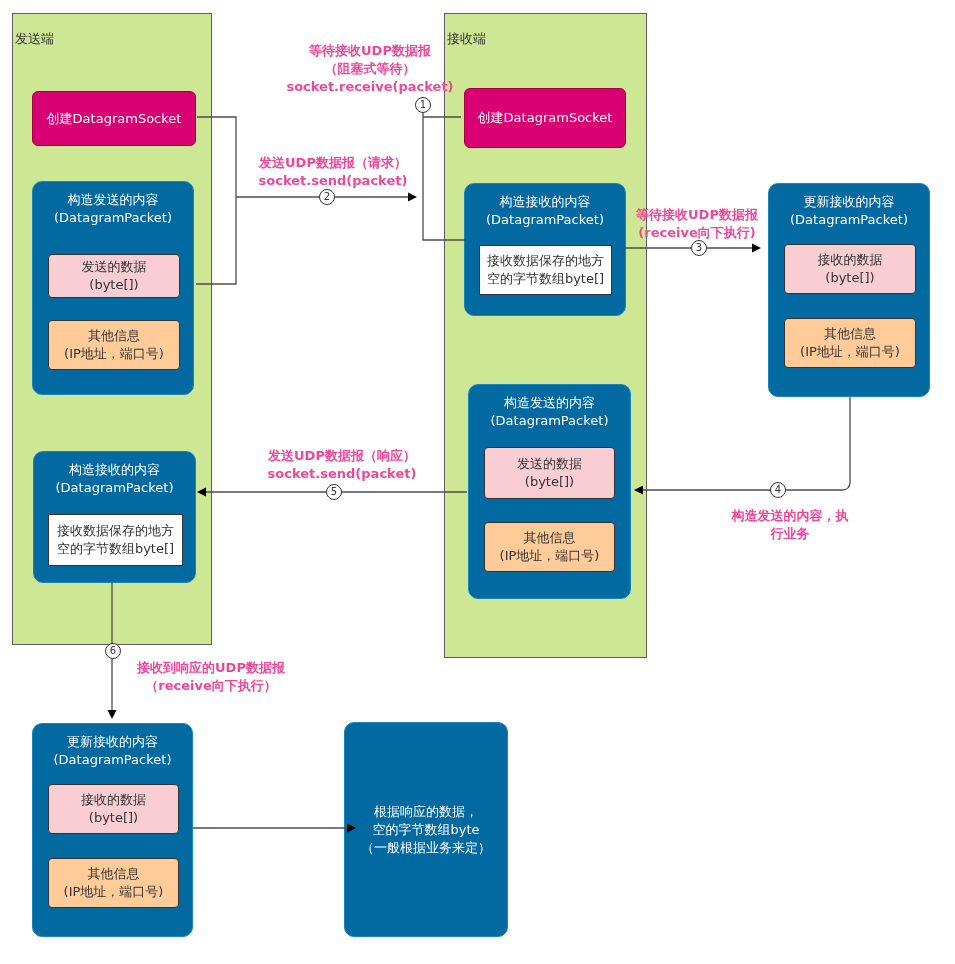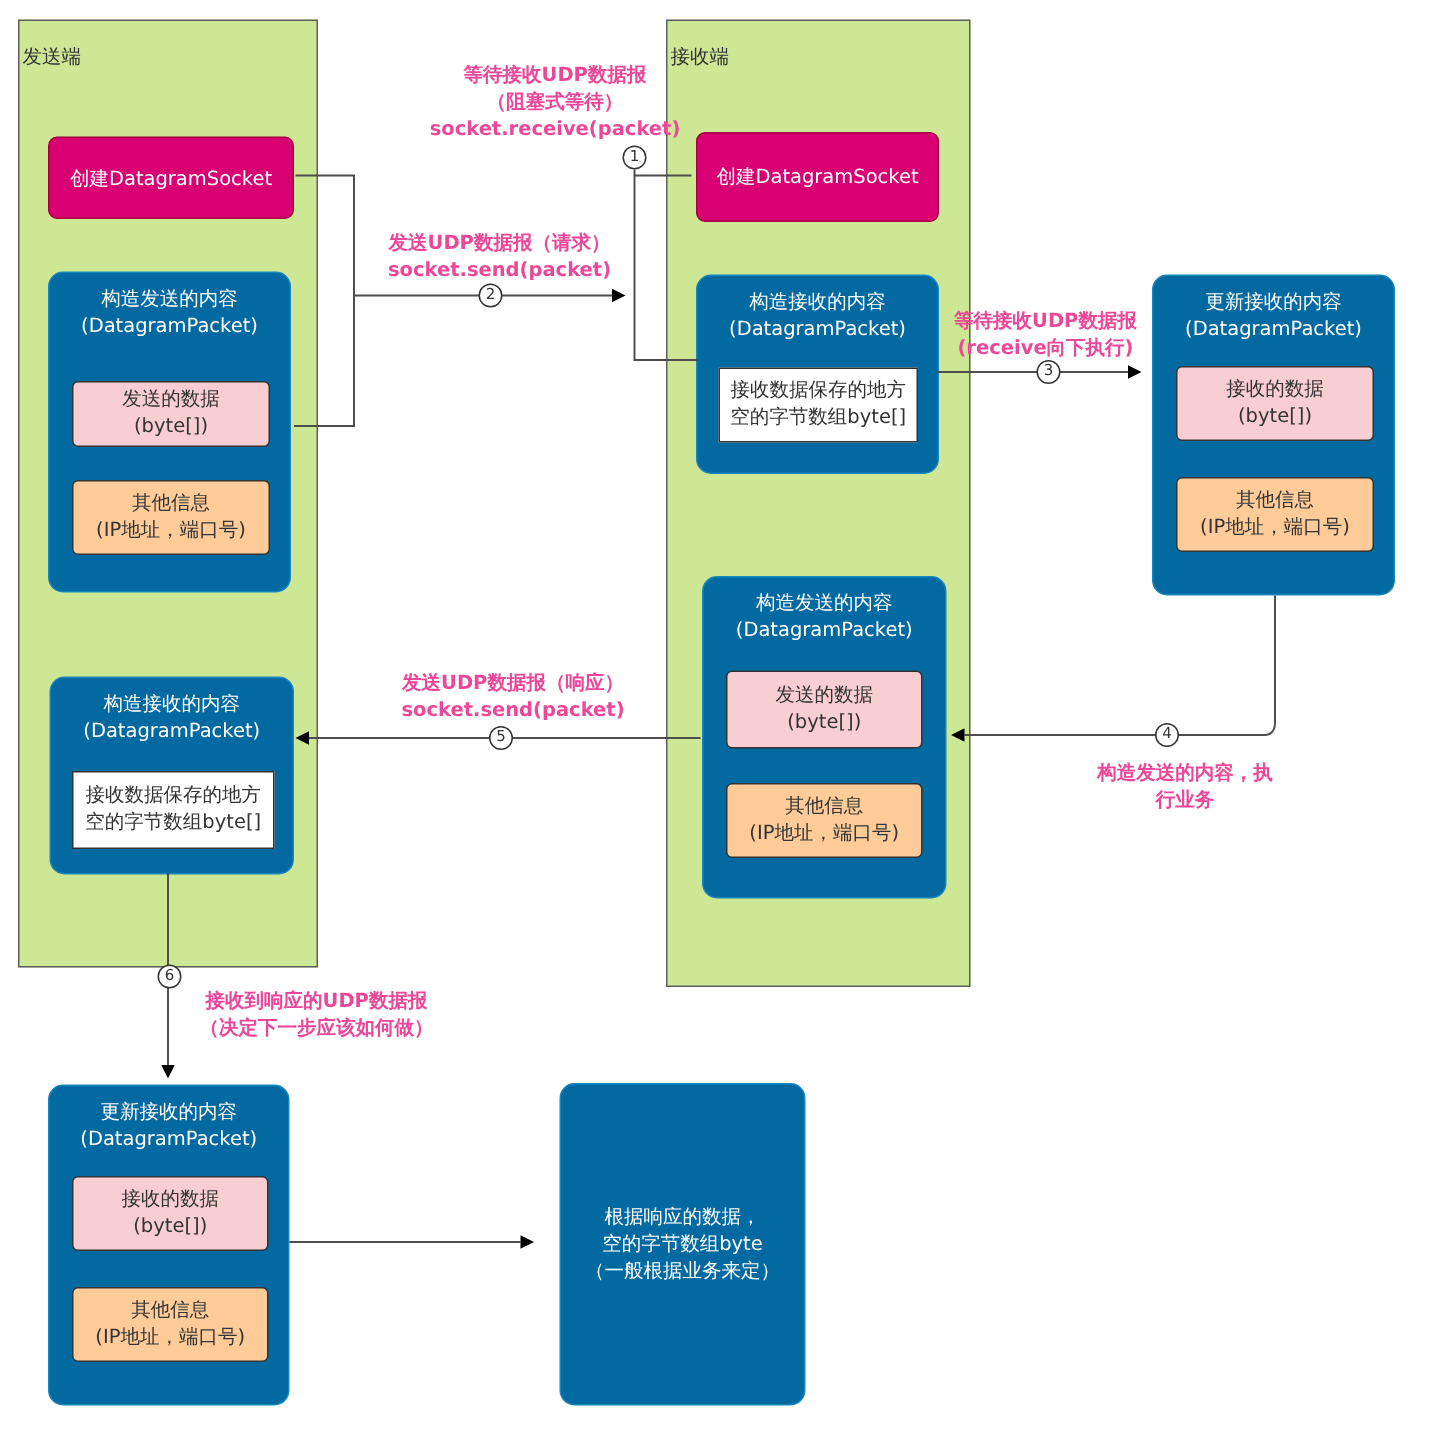--- a/index.html
+++ b/index.html
@@ -129,21 +129,21 @@
     <div class="inner pink" style="left:15px; top:60px; width:131px; height:50px;">
       <div>接收的数据</div>
       <div>(byte[])</div>
     </div>
     <div class="inner orange" style="left:15px; top:134px; width:131px; height:50px;">
       <div>其他信息</div>
       <div>(IP地址，端口号)</div>
     </div>
   </div>
 
-  <div class="abs blue center-flex" style="left:373px; top:722px; width:164px; height:215px;">
+  <div class="abs blue center-flex" style="left:344px; top:722px; width:164px; height:215px;">
     <div>根据响应的数据，</div>
     <div>空的字节数组byte</div>
     <div>（一般根据业务来定）</div>
   </div>
 
   <svg class="connectors" width="955" height="964" viewBox="0 0 955 964">
     <g fill="none" stroke="#4d4d4d" stroke-width="1.3">
       <path d="M197 117 L236 117 L236 284 L196 284"></path>
       <path d="M423 113 L423 240 L465 240 M423 117 L461 117"></path>
       <path d="M236 197 L408 197"></path>
@@ -179,21 +179,21 @@
   <div class="alabel" style="left:715px; top:507px; width:150px;">
     <div>构造发送的内容，执</div>
     <div>行业务</div>
   </div>
   <div class="alabel" style="left:252px; top:447px; width:180px;">
     <div>发送UDP数据报（响应）</div>
     <div>socket.send(packet)</div>
   </div>
   <div class="alabel" style="left:122px; top:659px; width:178px;">
     <div>接收到响应的UDP数据报</div>
-    <div>（决定下一步应该如何做）</div>
+    <div>（receive向下执行）</div>
   </div>
 
   <span class="badge" style="left:415px; top:97px;">1</span>
   <span class="badge" style="left:319px; top:189px;">2</span>
   <span class="badge" style="left:691px; top:240px;">3</span>
   <span class="badge" style="left:770px; top:482px;">4</span>
   <span class="badge" style="left:326px; top:484px;">5</span>
   <span class="badge" style="left:105px; top:643px;">6</span>
 
 </div>

